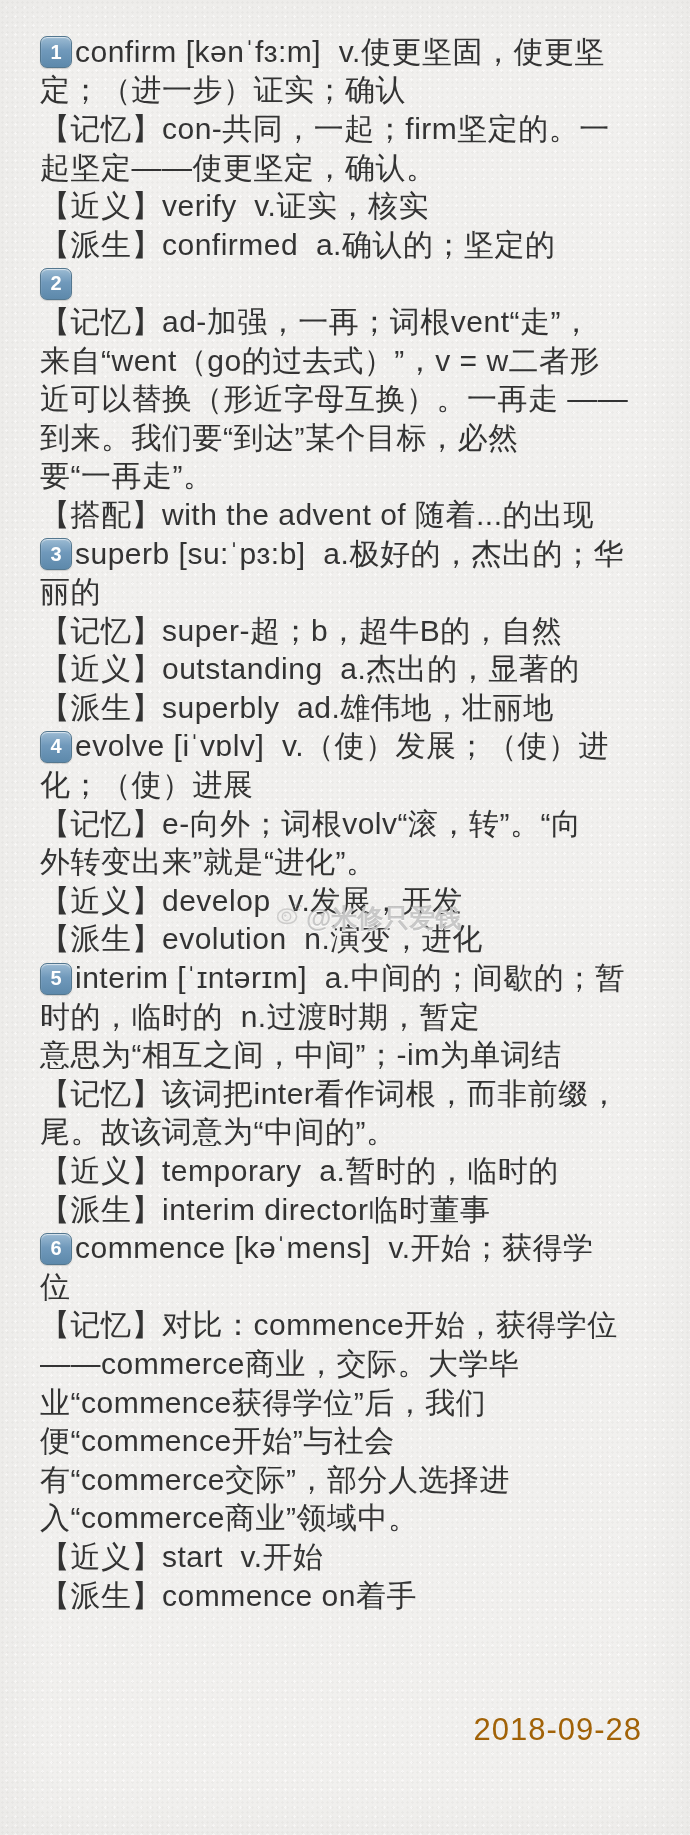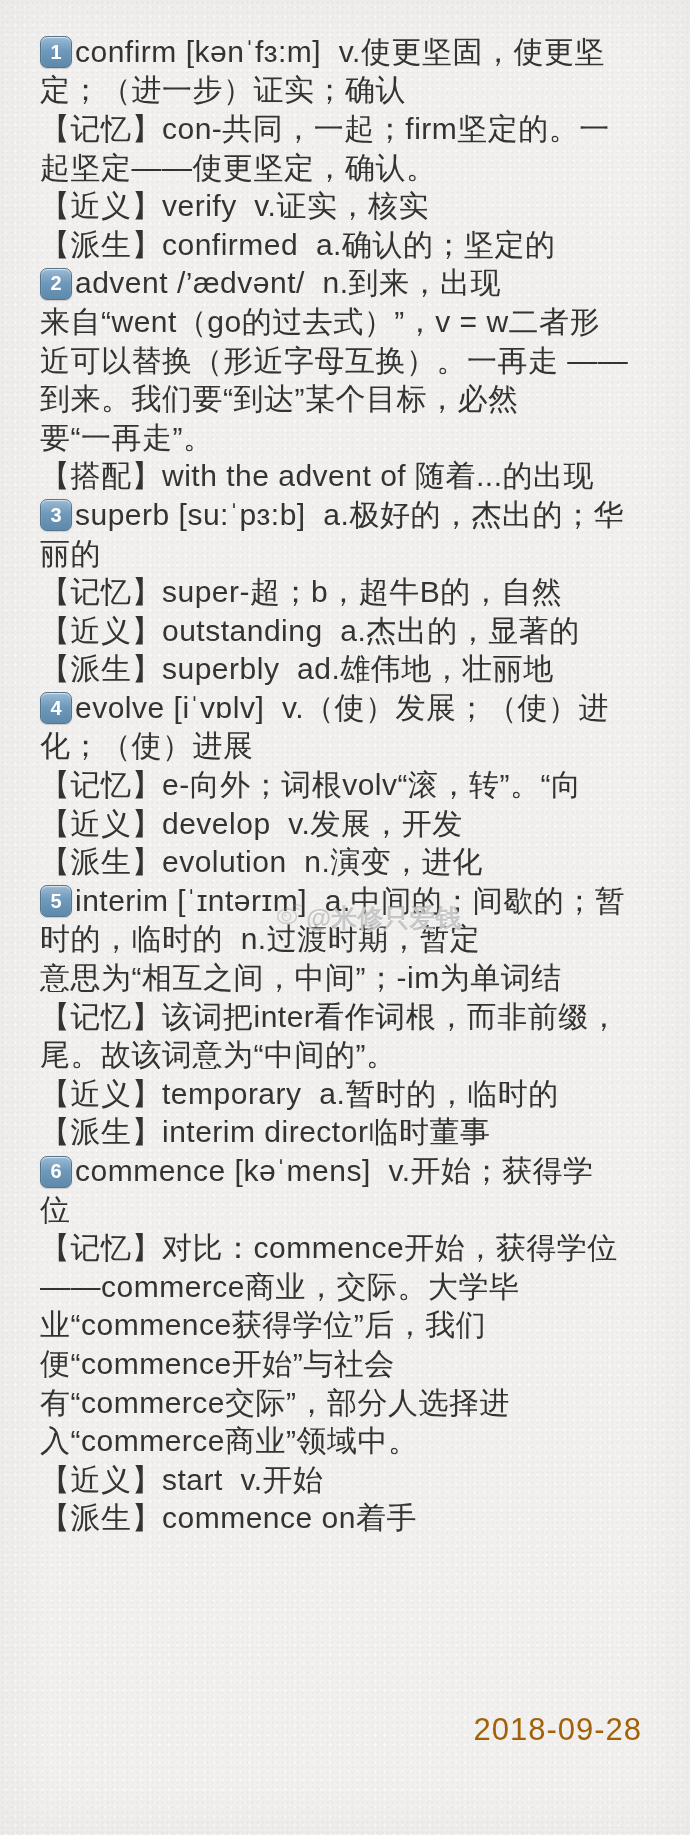--- a/index.html
+++ b/index.html
@@ -84,34 +84,36 @@
 
 <div class="note">
 
   <div class="lines">
       <div class="line"><span class="badge">1</span><span class="txt">confirm [kənˈfɜ:m]  v.使更坚固，使更坚</span></div>
       <div class="line"><span class="txt">定；（进一步）证实；确认</span></div>
       <div class="line"><span class="txt">【记忆】con-共同，一起；firm坚定的。一</span></div>
       <div class="line"><span class="txt">起坚定——使更坚定，确认。</span></div>
       <div class="line"><span class="txt">【近义】verify  v.证实，核实</span></div>
       <div class="line"><span class="txt">【派生】confirmed  a.确认的；坚定的</span></div>
-      <div class="line"><span class="badge">2</span><span class="txt">advent /’ædvənt/  n.到来，出现</span></div>
+      <div class="line"><span class="badge">2</span></div>
+      <div class="line"><span class="txt">【记忆】ad-加强，一再；词根vent“走”，</span></div>
       <div class="line"><span class="txt">来自“went（go的过去式）”，v = w二者形</span></div>
       <div class="line"><span class="txt">近可以替换（形近字母互换）。一再走 ——</span></div>
       <div class="line"><span class="txt">到来。我们要“到达”某个目标，必然</span></div>
       <div class="line"><span class="txt">要“一再走”。</span></div>
       <div class="line"><span class="txt">【搭配】with the advent of 随着...的出现</span></div>
       <div class="line"><span class="badge">3</span><span class="txt">superb [su:ˈpɜ:b]  a.极好的，杰出的；华</span></div>
       <div class="line"><span class="txt">丽的</span></div>
       <div class="line"><span class="txt">【记忆】super-超；b，超牛B的，自然</span></div>
       <div class="line"><span class="txt">【近义】outstanding  a.杰出的，显著的</span></div>
       <div class="line"><span class="txt">【派生】superbly  ad.雄伟地，壮丽地</span></div>
       <div class="line"><span class="badge">4</span><span class="txt">evolve [iˈvɒlv]  v.（使）发展；（使）进</span></div>
       <div class="line"><span class="txt">化；（使）进展</span></div>
       <div class="line"><span class="txt">【记忆】e-向外；词根volv“滚，转”。“向</span></div>
+      <div class="line"><span class="txt">外转变出来”就是“进化”。</span></div>
       <div class="line"><span class="txt">【近义】develop  v.发展，开发</span></div>
       <div class="line"><span class="txt">【派生】evolution  n.演变，进化</span></div>
       <div class="line"><span class="badge">5</span><span class="txt">interim [ˈɪntərɪm]  a.中间的；间歇的；暂</span></div>
       <div class="line"><span class="txt">时的，临时的  n.过渡时期，暂定</span></div>
       <div class="line"><span class="txt">意思为“相互之间，中间”；-im为单词结</span></div>
       <div class="line"><span class="txt">【记忆】该词把inter看作词根，而非前缀，</span></div>
       <div class="line"><span class="txt">尾。故该词意为“中间的”。</span></div>
       <div class="line"><span class="txt">【近义】temporary  a.暂时的，临时的</span></div>
       <div class="line"><span class="txt">【派生】interim director临时董事</span></div>
       <div class="line"><span class="badge">6</span><span class="txt">commence [kəˈmens]  v.开始；获得学</span></div>

